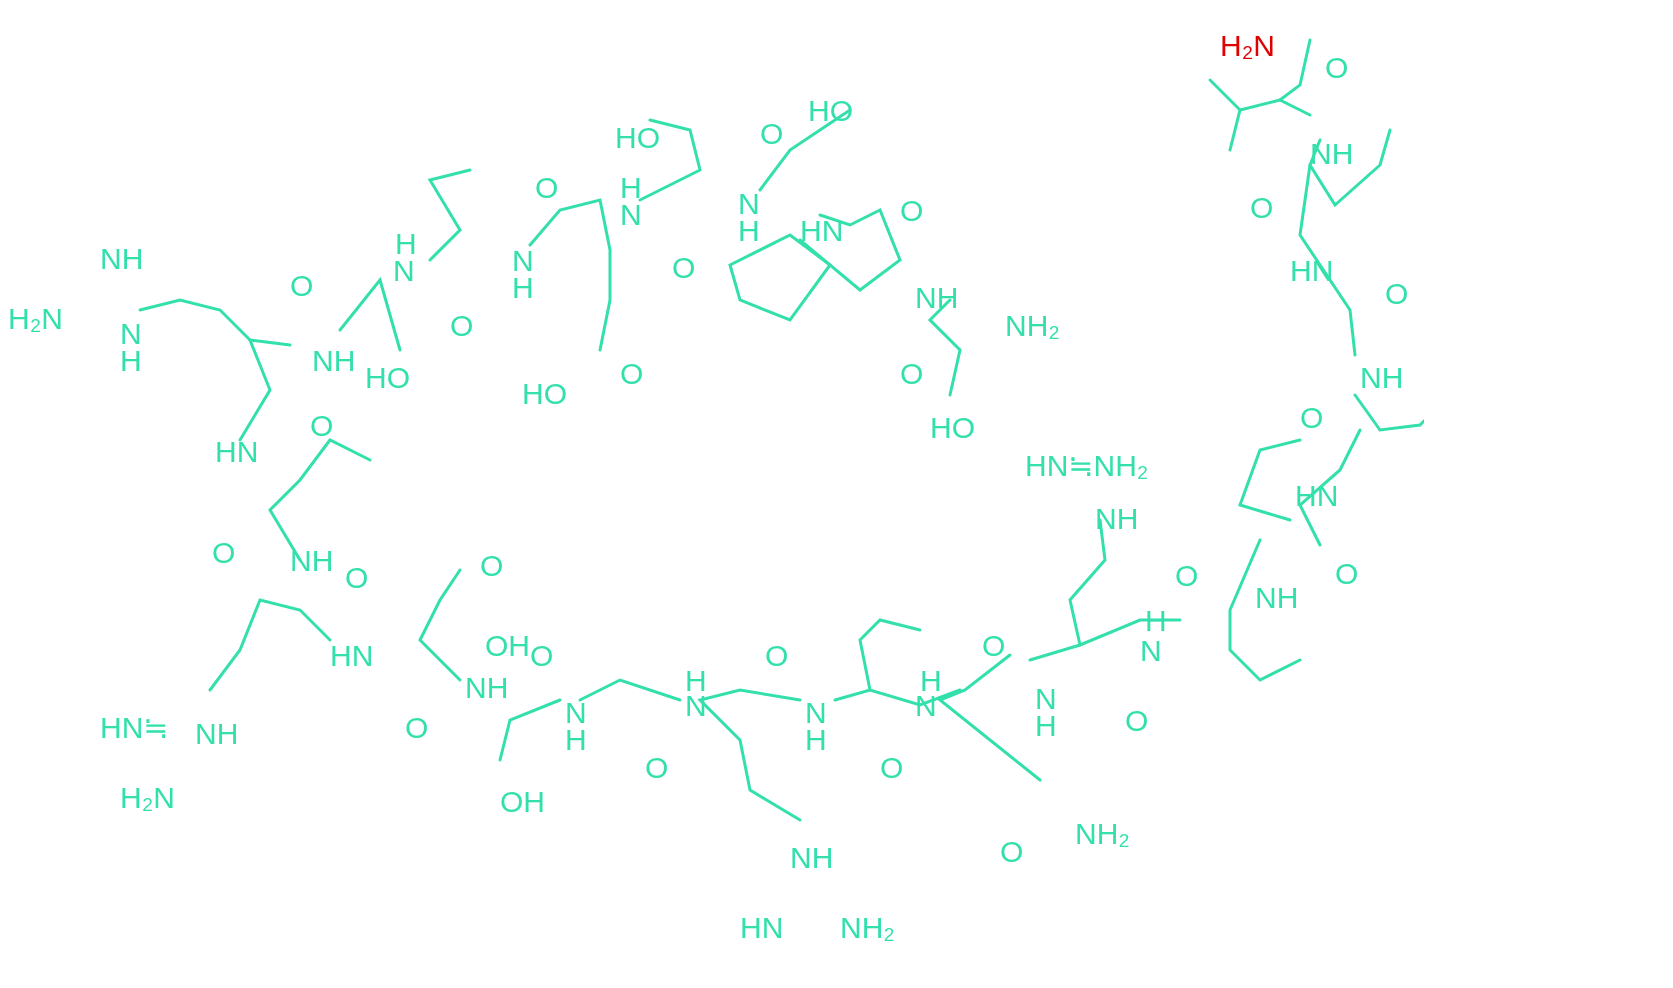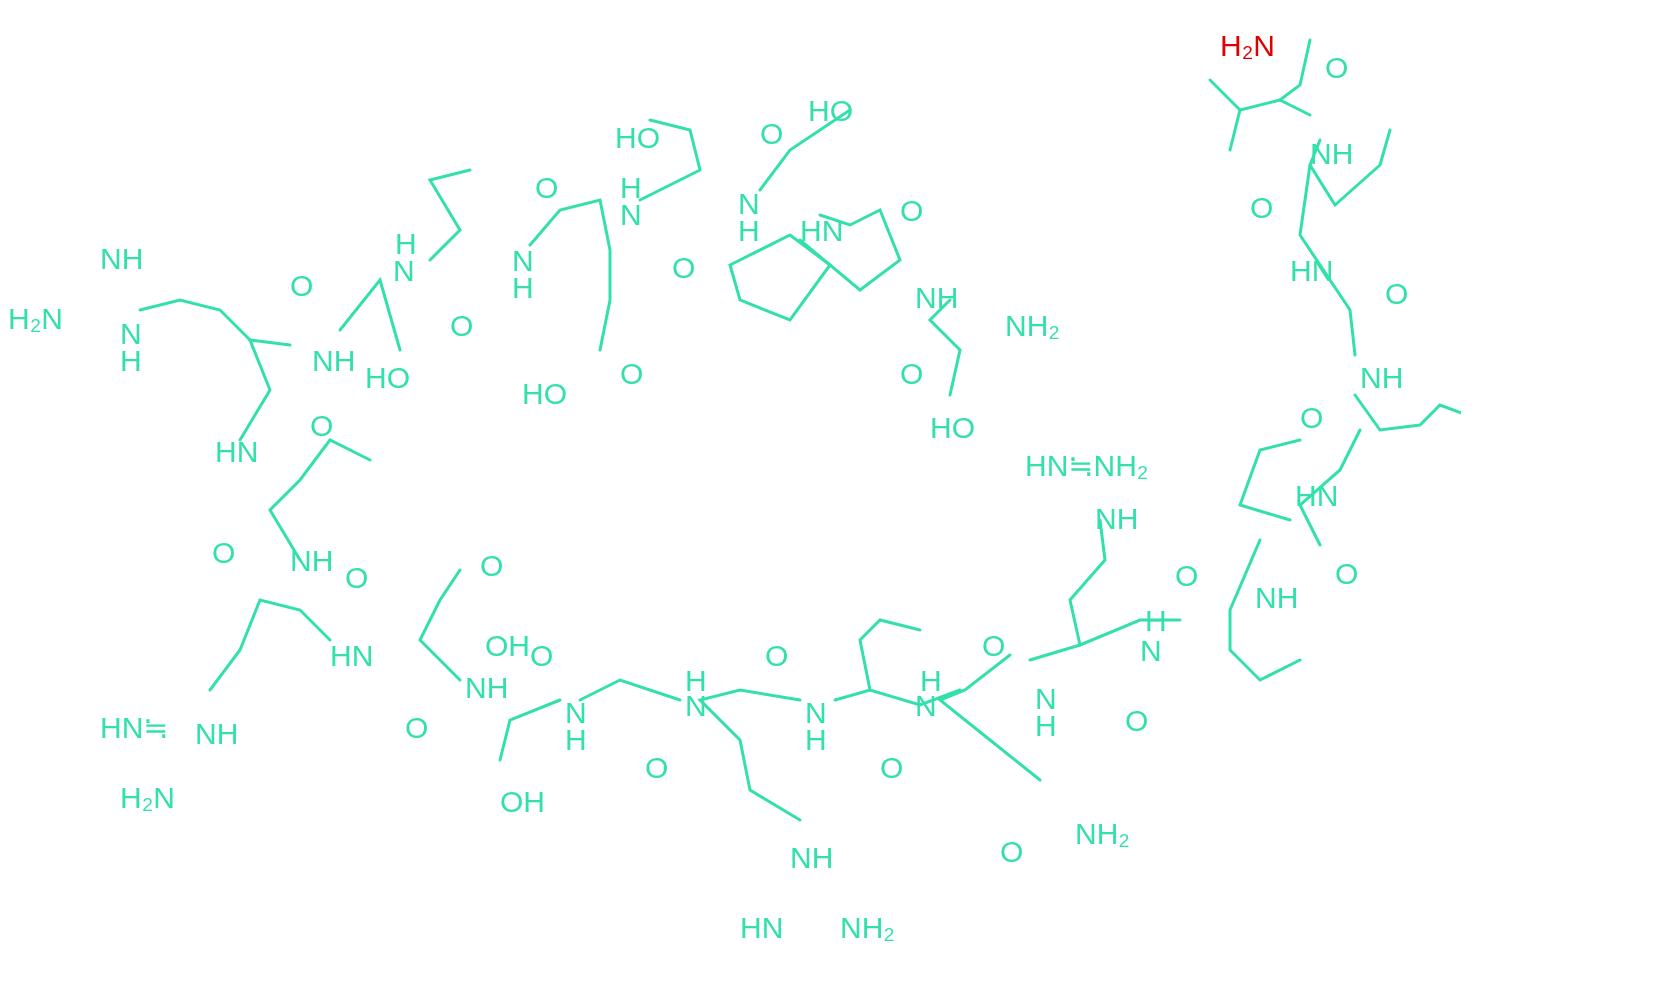--- a/index.html
+++ b/index.html
@@ -1,16 +1,16 @@
 <!DOCTYPE html>
 <html><head>
 <meta charset="utf-8">
 <style>
 html,body{margin:0;padding:0;background:#fff;}
-#wrap{width:1424px;height:988px;position:relative;overflow:hidden;padding-left:37px;}
+#wrap{width:1424px;height:988px;position:relative;overflow:hidden;}
 svg{position:absolute;left:0;top:0;}
 .b{stroke:#33E0AC;stroke-width:3;fill:none;stroke-linecap:round;}
 .lbl{font-family:"Liberation Sans",sans-serif;font-size:30px;fill:#33E0AC;}
 .red{fill:#E00000;}
 </style>
 </head>
 <body>
 
 <div id="wrap">
 <svg width="1673" height="988">

